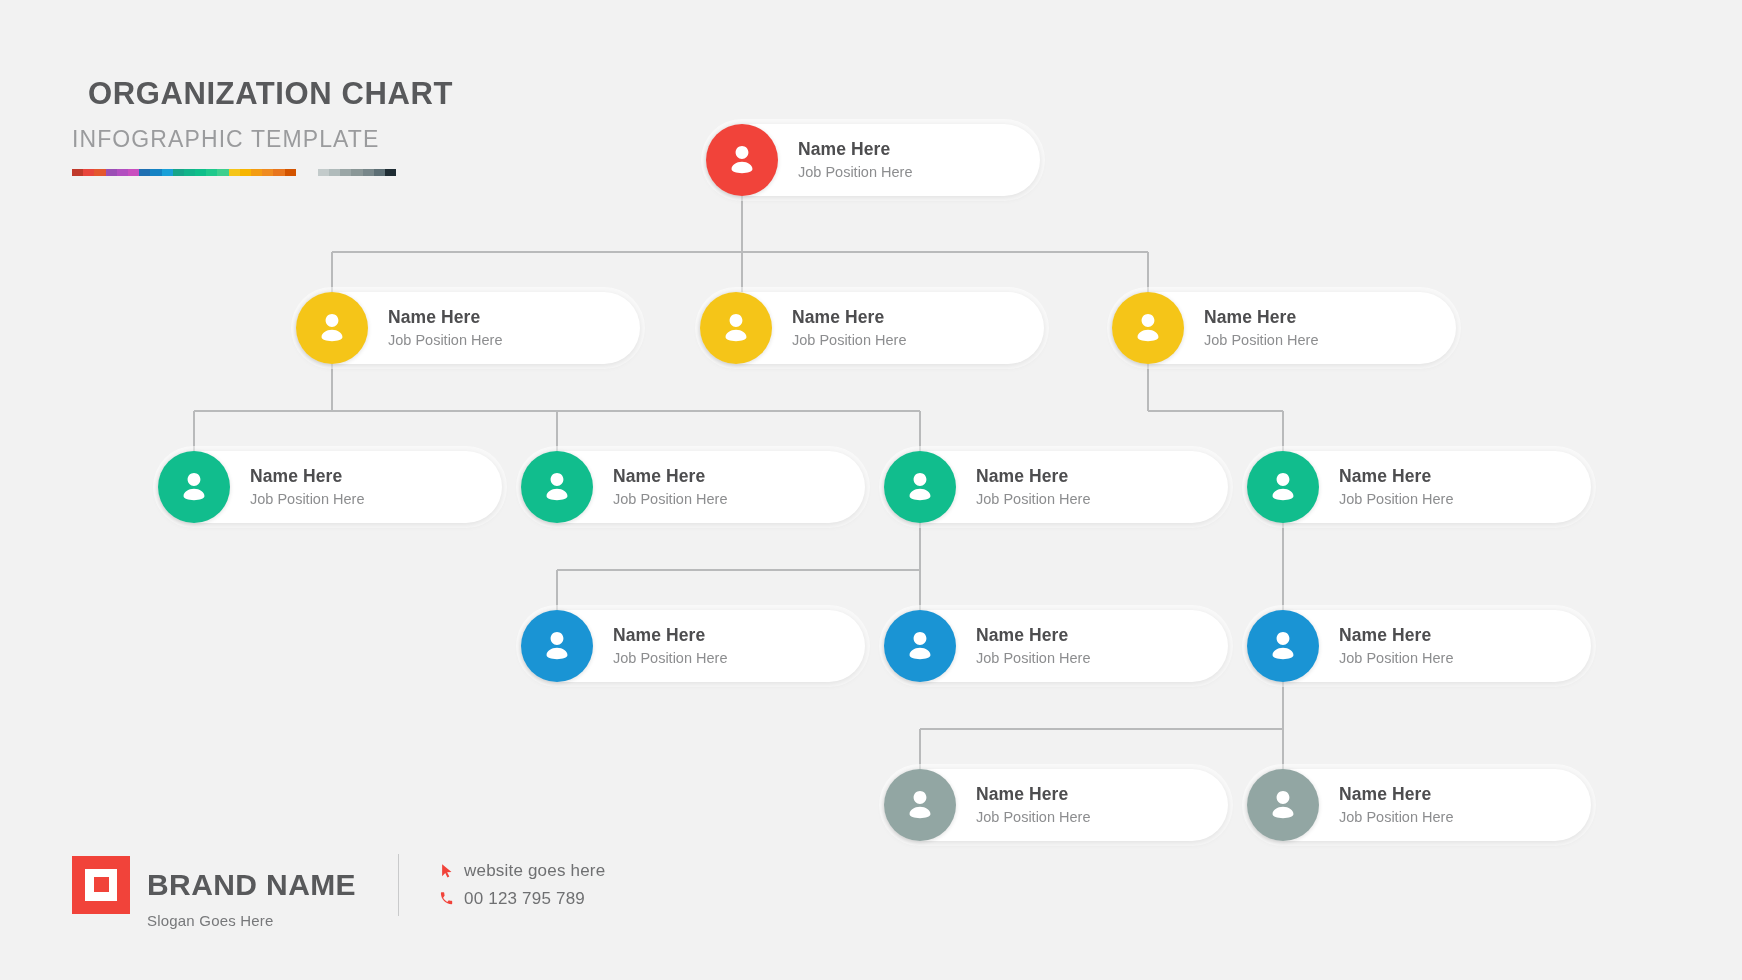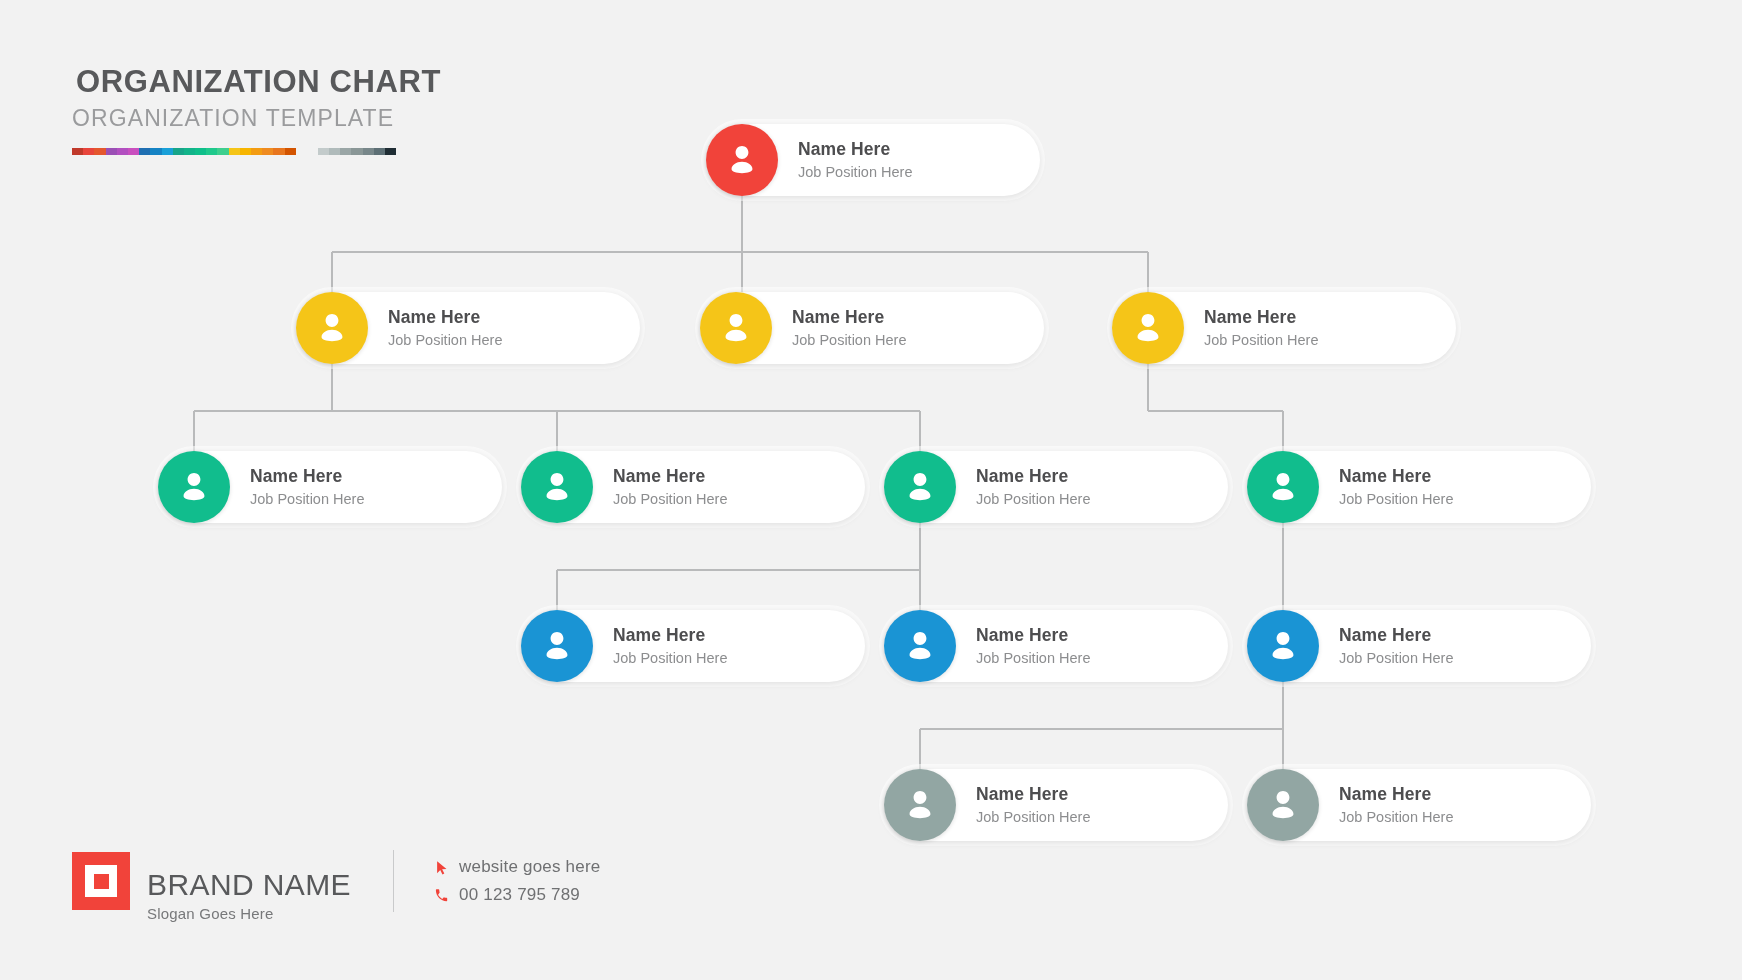--- a/index.html
+++ b/index.html
@@ -8,21 +8,21 @@
     background:#f2f2f2;
     font-family:"Liberation Sans","DejaVu Sans",sans-serif;
     overflow:hidden;position:relative;
   }
   #stage{position:absolute;inset:0;}
 
   
   .header{position:absolute;left:72px;top:62px;}
   .h-title{
     font-size:31px;font-weight:bold;letter-spacing:.6px;
-    color:#58595b;line-height:1.05;margin:4px;
+    color:#58595b;line-height:1.05;margin:16px;
   }
   .h-sub{
     font-size:23px;font-weight:normal;letter-spacing:1.1px;
     color:#9a9b9d;line-height:1.05;margin-top:7px;
   }
   .barwrap{margin-top:18px;display:flex;align-items:center;}
   .bar{height:7px;display:flex;}
   .bar span{display:block;height:100%;}
   .bar.gray{margin-left:22px;}
 
@@ -62,46 +62,46 @@
     width:58px;height:58px;background:#f1433a;
     display:flex;align-items:center;justify-content:center;flex:0 0 58px;
   }
   .logo-mid{
     width:32px;height:32px;background:#ffffff;
     display:flex;align-items:center;justify-content:center;
   }
   .logo-core{width:15px;height:15px;background:#f1433a;}
   .brandtext{margin-left:17px;}
   .brandname{
-    font-size:30px;font-weight:normal;color:#58595b;
+    font-size:30px;font-weight:bold;color:#58595b;
     letter-spacing:.4px;line-height:1.02;margin-top:30px;
   }
   .slogan{
     font-size:15px;color:#77787a;letter-spacing:.2px;
-    margin-top:5px;line-height:1.1;
+    margin-top:12px;line-height:1.1;
   }
   .vdivider{
     width:1px;height:62px;background:#c9cacb;
     margin-left:42px;margin-right:38px;
   }
   .contact{display:flex;flex-direction:column;justify-content:center;}
   .crow{display:flex;align-items:center;margin:4px 0;}
   .cicon{width:18px;height:18px;flex:0 0 18px;display:flex;
          align-items:center;justify-content:center;margin-right:9px;}
   .cicon svg{width:15px;height:15px;display:block;}
   .ctext{font-size:17px;color:#6f7072;letter-spacing:.2px;white-space:nowrap;}
 </style>
 </head>
 <body>
 
 <div id="stage">
 
   <div class="header">
     <div class="h-title">ORGANIZATION CHART</div>
-    <div class="h-sub">ORGANIZATION TEMPLATE</div>
+    <div class="h-sub">INFOGRAPHIC TEMPLATE</div>
     <div class="barwrap">
       <div class="bar color" id="bar-color">
           <span style="background: rgb(192, 57, 43); width: 11.2px;"></span>
           <span style="background: rgb(232, 69, 60); width: 11.2px;"></span>
           <span style="background: rgb(228, 87, 46); width: 11.2px;"></span>
           <span style="background: rgb(155, 79, 181); width: 11.2px;"></span>
           <span style="background: rgb(178, 79, 192); width: 11.2px;"></span>
           <span style="background: rgb(201, 79, 191); width: 11.2px;"></span>
           <span style="background: rgb(31, 111, 178); width: 11.2px;"></span>
           <span style="background: rgb(21, 131, 196); width: 11.2px;"></span>

